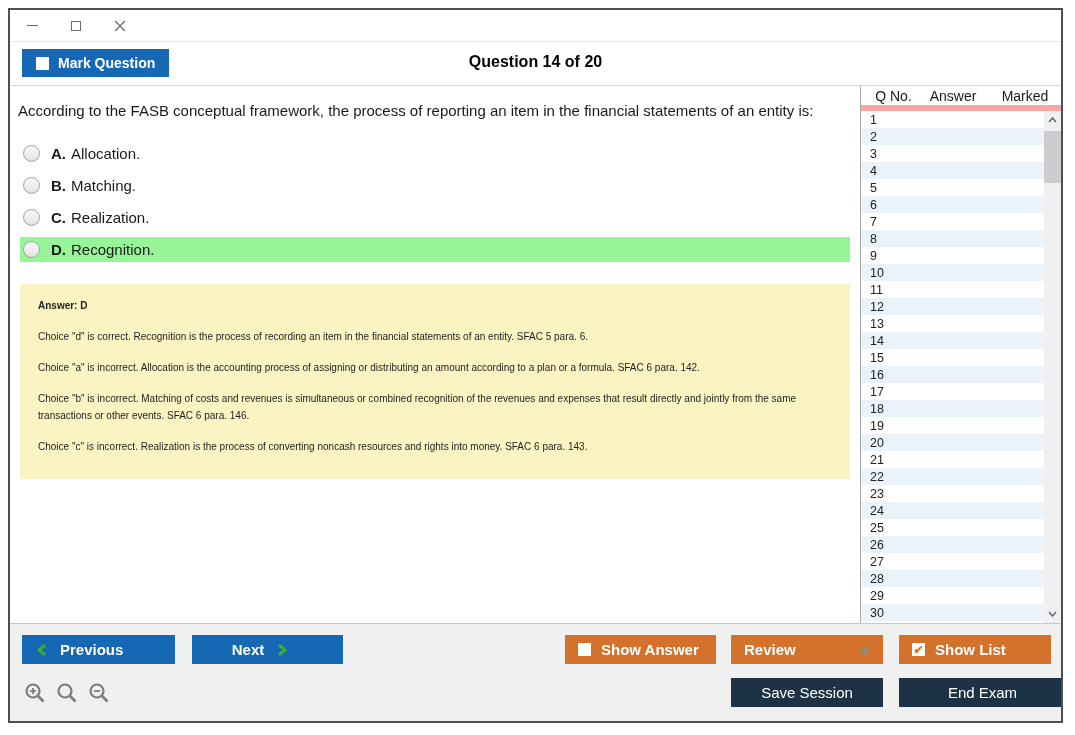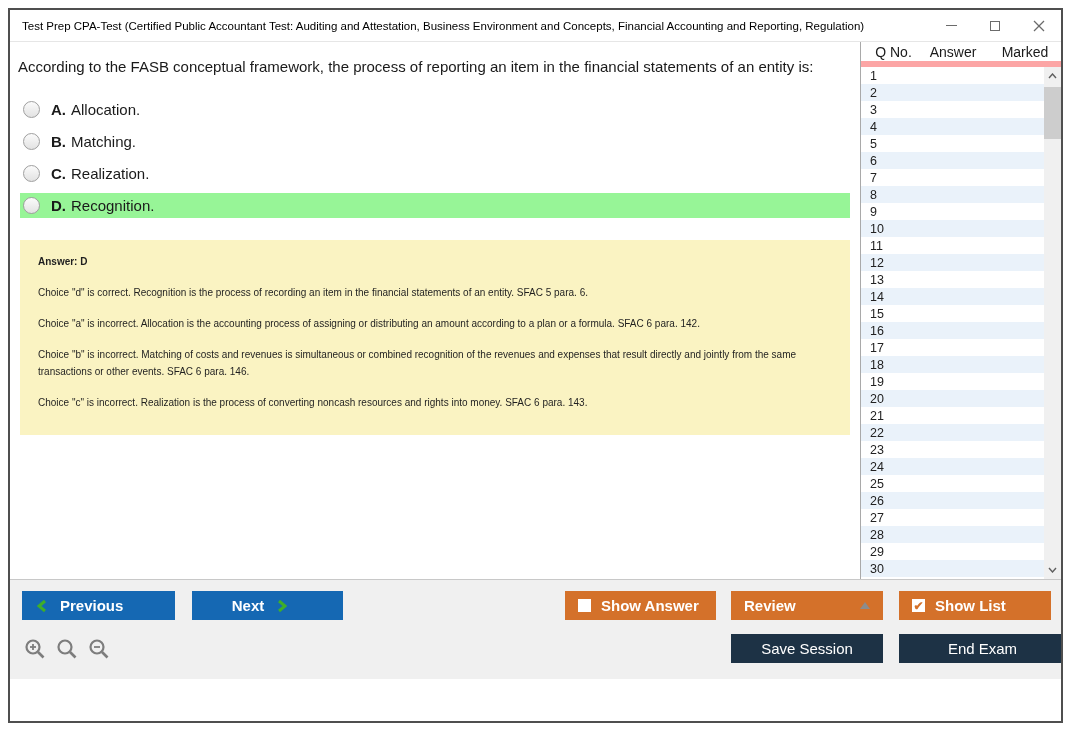--- a/index.html
+++ b/index.html
@@ -79,37 +79,43 @@
   .tri-up { width:0; height:0; border-left:5px solid transparent; border-right:5px solid transparent; border-bottom:7px solid #8c8c8c; }
   .zoom-icons { position:absolute; left:14px; top:58px; display:flex; gap:9px; }
   .zoom-icons svg { cursor:pointer; }
 </style>
 </head>
 <body>
 
 <div class="window">
 
   <div class="titlebar">
-    <div class="title-text">Test Prep CPA-Test (Certified Public Accountant Test: Auditing and Attestation, Business Environment and Concepts, Financial Accounting and Reporting, Regulation)</div>
     <div class="win-controls">
       <div class="win-btn">
           <span class="min-glyph"></span>
         </div>
       <div class="win-btn">
           <span class="max-glyph"></span>
         </div>
       <div class="win-btn">
         <svg width="12" height="12" viewBox="0 0 12 12">
           <line x1="1" y1="1" x2="11" y2="11" stroke="#6b6b6b" stroke-width="1.3"></line>
           <line x1="11" y1="1" x2="1" y2="11" stroke="#6b6b6b" stroke-width="1.3"></line>
         </svg>
       </div>
     </div>
   </div>
 
+  <div class="header-row">
+    <button class="mark-btn">
+      <span class="checkbox"></span>
+      <span>Mark Question</span>
+    </button>
+    <div class="q-counter">Question 14 of 20</div>
+  </div>
 
   <div class="content">
     <div class="main">
       <div class="question-text">According to the FASB conceptual framework, the process of reporting an item in the financial statements of an entity is:</div>
       <div class="options" id="options">
           <div class="option">
             <span class="radio"></span>
             <span class="opt-letter">A.</span>
             <span class="opt-text">Allocation.</span>
           </div>

